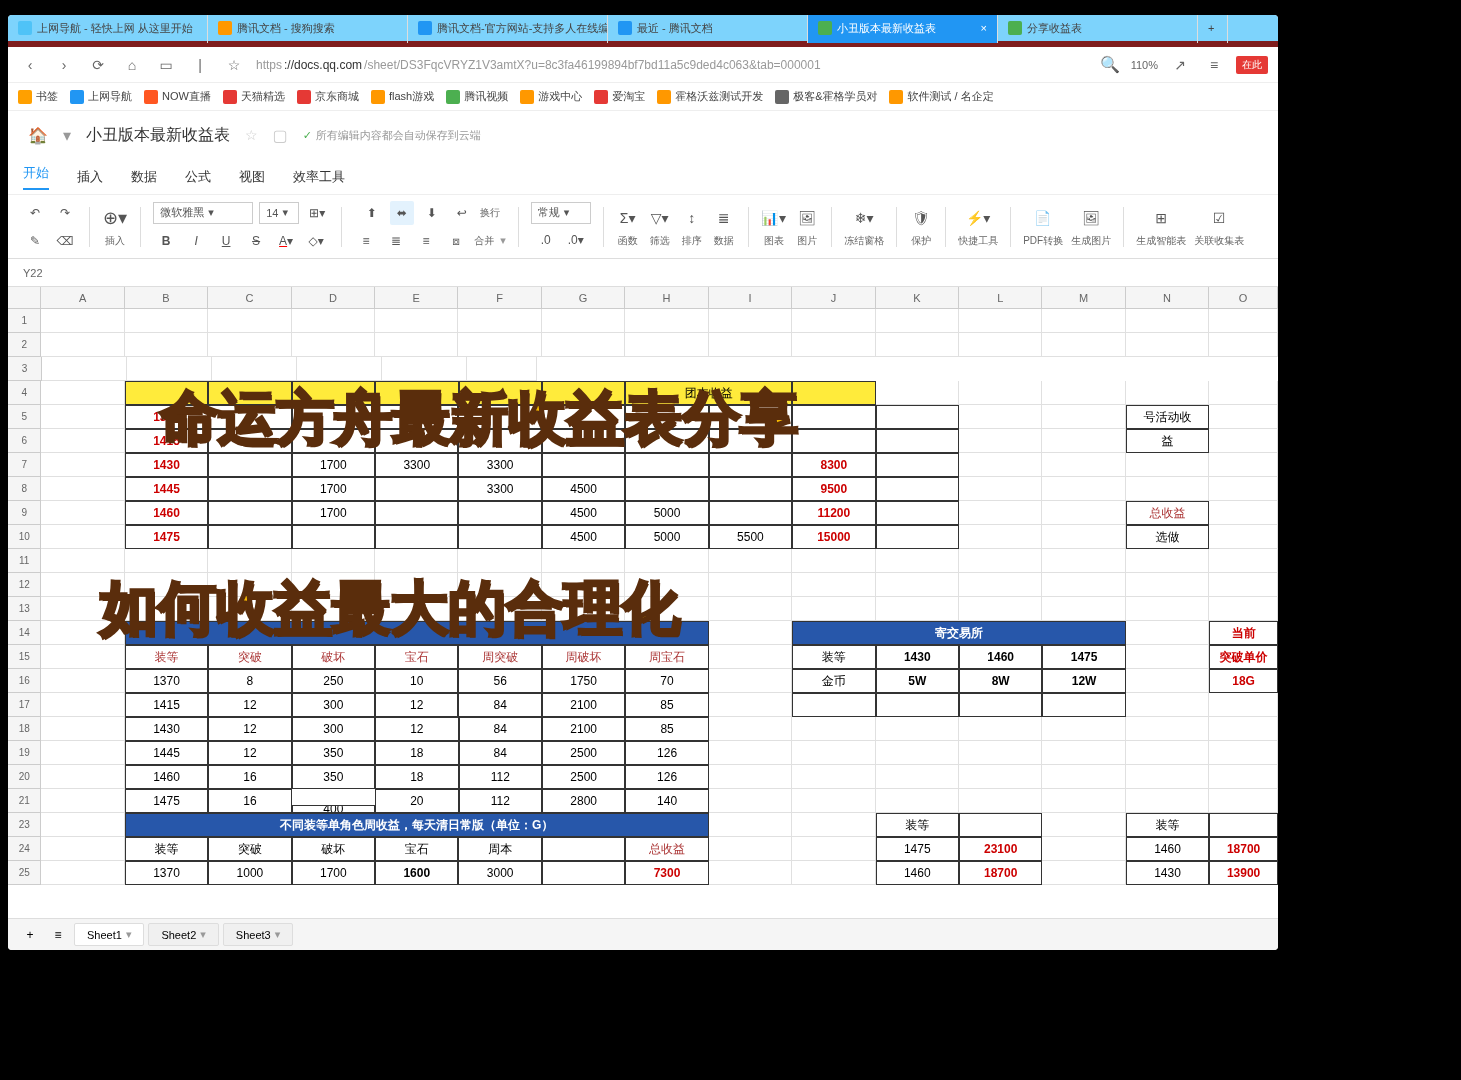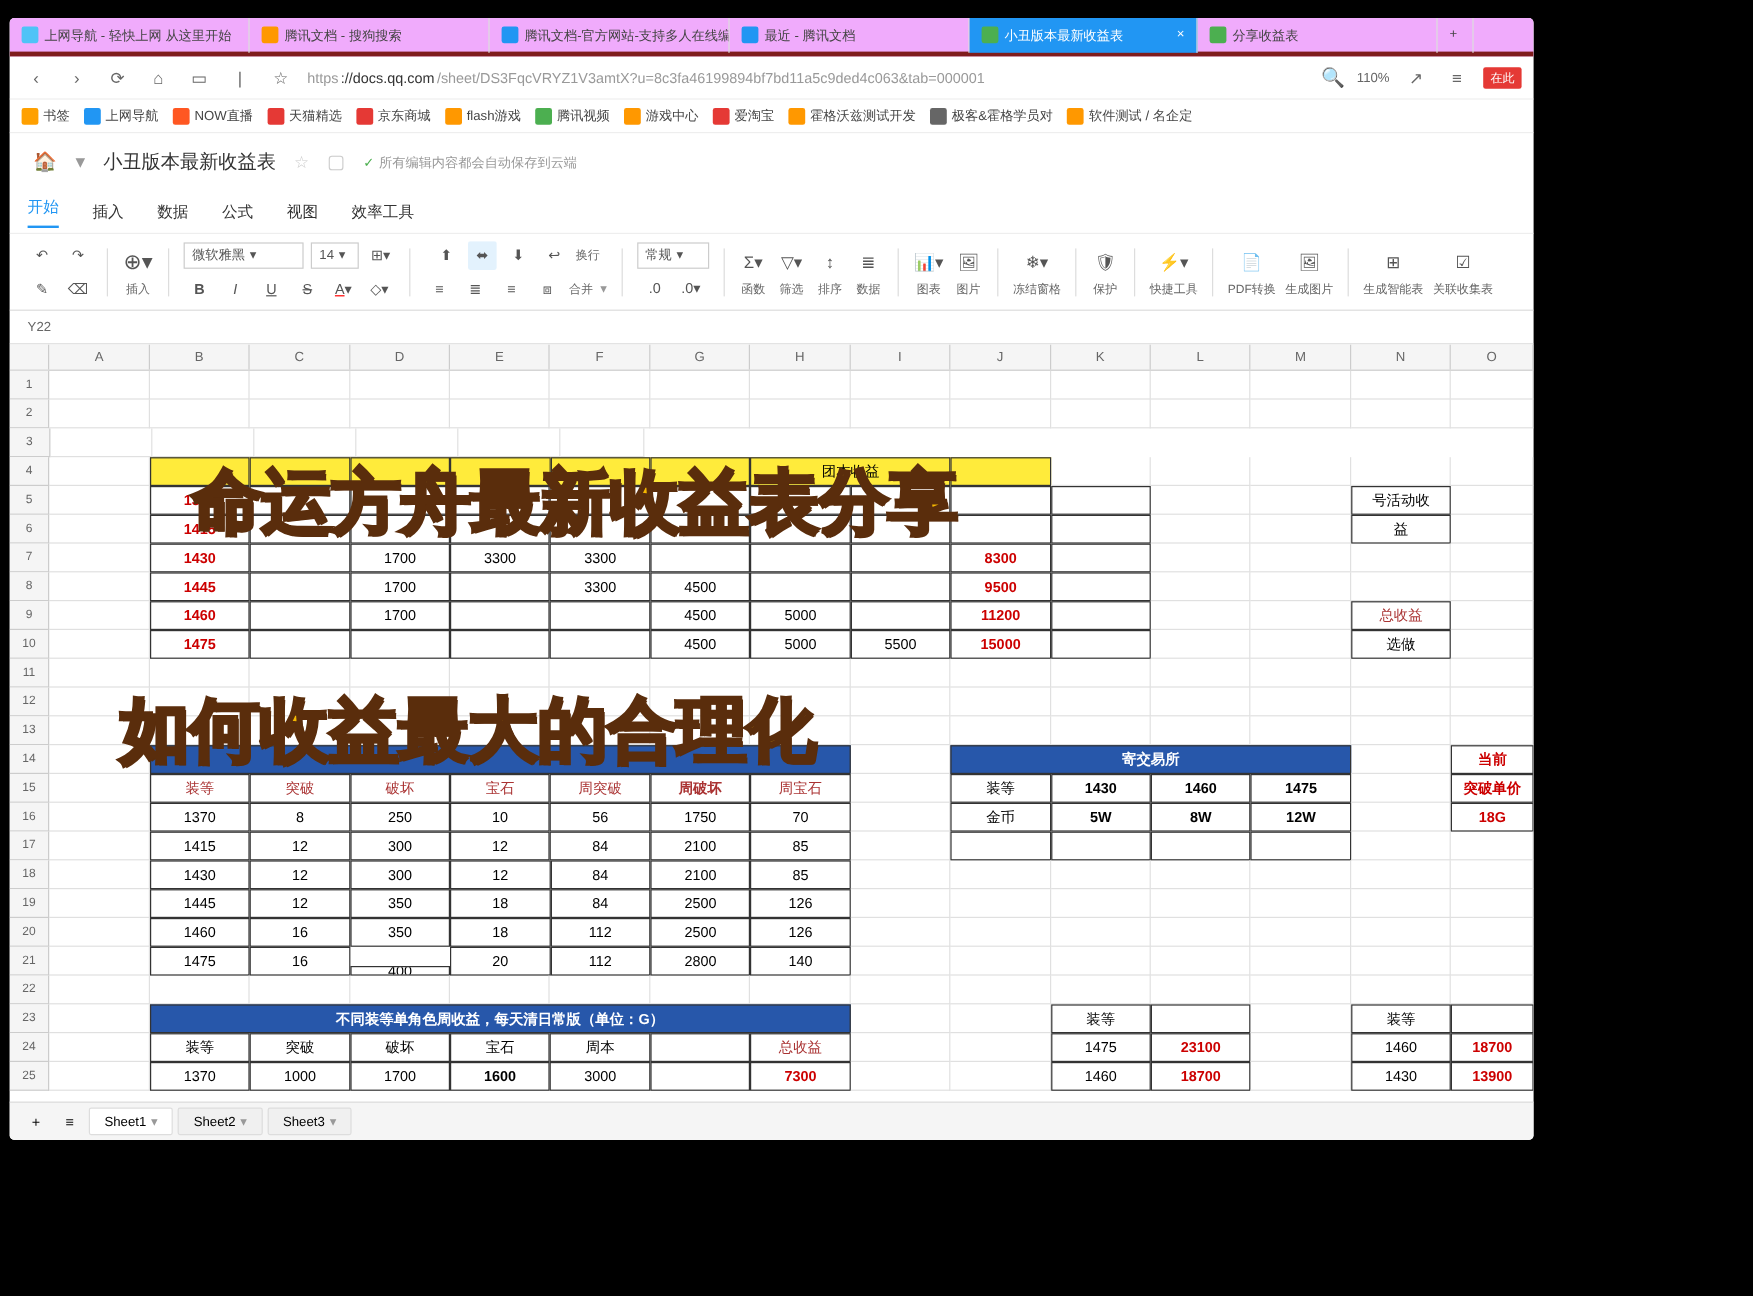--- a/index.html
+++ b/index.html
@@ -1,18 +1,18 @@
 <!DOCTYPE html>
 <html><head>
 <meta charset="utf-8">
 <style>
 *{margin:0;padding:0;box-sizing:border-box;font-family:"Microsoft YaHei",sans-serif}
 body{background:#000;width:1461px;height:1080px;overflow:hidden;position:relative}
 .screen{position:absolute;left:8px;top:15px;width:1270px;height:935px;background:#fff;border-radius:4px;overflow:hidden}
-.tabbar{height:32px;background:#f0abfc;display:flex;align-items:center;border-bottom:4px solid #7f1d1d}
+.tabbar{height:32px;background:#7dd3fc;display:flex;align-items:center;border-bottom:6px solid #7f1d1d}
 .tab{height:30px;padding:0 10px;display:flex;align-items:center;font-size:11px;color:#444;border-right:1px solid #ddd;gap:5px;white-space:nowrap;overflow:hidden}
 .tab.active{background:#2196f3;color:#fff}
 .tabicon{width:14px;height:14px;border-radius:2px;flex-shrink:0}
 .addrbar{height:36px;display:flex;align-items:center;padding:0 10px;gap:10px;border-bottom:1px solid #eee}
 .navbtn{width:24px;height:24px;display:flex;align-items:center;justify-content:center;color:#666;font-size:14px}
 .url{flex:1;font-size:12px;color:#999;display:flex;align-items:center;gap:2px}
 .zoom{font-size:11px;color:#666}
 .bookbar{height:28px;display:flex;align-items:center;padding:0 10px;gap:12px;border-bottom:1px solid #eee;font-size:11px;color:#444}
 .bm{display:flex;align-items:center;gap:4px}
 .bmicon{width:14px;height:14px;border-radius:2px}
@@ -574,21 +574,21 @@
           <div class="cell bord redtxt" id="c14_14" style="width: 70px;">当前</div>
         </div>
         <div class="row">
           <div class="rowhdr">15</div>
           <div class="cell" id="c15_0" style="width: 85px;"></div>
           <div class="cell bord redtxt2" id="c15_1" style="width: 85px;">装等</div>
           <div class="cell bord redtxt2" id="c15_2" style="width: 85px;">突破</div>
           <div class="cell bord redtxt2" id="c15_3" style="width: 85px;">破坏</div>
           <div class="cell bord redtxt2" id="c15_4" style="width: 85px;">宝石</div>
           <div class="cell bord redtxt2" id="c15_5" style="width: 85px;">周突破</div>
-          <div class="cell bord redtxt2" id="c15_6" style="width: 85px; font-weight: bold;">周破坏</div>
+          <div class="cell bord redtxt2" id="c15_6" style="width: 85px;">周破坏</div>
           <div class="cell bord redtxt2" id="c15_7" style="width: 85px;">周宝石</div>
           <div class="cell" id="c15_8" style="width: 85px;"></div>
           <div class="cell bord " id="c15_9" style="width: 85px;">装等</div>
           <div class="cell bord bold" id="c15_10" style="width: 85px;">1430</div>
           <div class="cell bord bold" id="c15_11" style="width: 85px;">1460</div>
           <div class="cell bord bold" id="c15_12" style="width: 85px;">1475</div>
           <div class="cell" id="c15_13" style="width: 85px;"></div>
           <div class="cell bord redtxt" id="c15_14" style="width: 70px;">突破单价</div>
         </div>
         <div class="row">
@@ -693,38 +693,20 @@
           <div class="cell bord" id="c21_7" style="width: 85px;">140</div>
           <div class="cell" id="c21_8" style="width: 85px;"></div>
           <div class="cell" id="c21_9" style="width: 85px;"></div>
           <div class="cell" id="c21_10" style="width: 85px;"></div>
           <div class="cell" id="c21_11" style="width: 85px;"></div>
           <div class="cell" id="c21_12" style="width: 85px;"></div>
           <div class="cell" id="c21_13" style="width: 85px;"></div>
           <div class="cell" id="c21_14" style="width: 70px;"></div>
         </div>
         <div class="row">
-          <div class="rowhdr">22</div>
-          <div class="cell" id="c22_0" style="width: 85px;"></div>
-          <div class="cell" id="c22_1" style="width: 85px;"></div>
-          <div class="cell" id="c22_2" style="width: 85px;"></div>
-          <div class="cell" id="c22_3" style="width: 85px;"></div>
-          <div class="cell" id="c22_4" style="width: 85px;"></div>
-          <div class="cell" id="c22_5" style="width: 85px;"></div>
-          <div class="cell" id="c22_6" style="width: 85px;"></div>
-          <div class="cell" id="c22_7" style="width: 85px;"></div>
-          <div class="cell" id="c22_8" style="width: 85px;"></div>
-          <div class="cell" id="c22_9" style="width: 85px;"></div>
-          <div class="cell" id="c22_10" style="width: 85px;"></div>
-          <div class="cell" id="c22_11" style="width: 85px;"></div>
-          <div class="cell" id="c22_12" style="width: 85px;"></div>
-          <div class="cell" id="c22_13" style="width: 85px;"></div>
-          <div class="cell" id="c22_14" style="width: 70px;"></div>
-        </div>
-        <div class="row">
           <div class="rowhdr">23</div>
           <div class="cell" id="c23_0" style="width: 85px;"></div>
           <div class="cell bluehd bord" id="c23_1" style="width: 595px;">不同装等单角色周收益，每天清日常版（单位：G）</div>
           <div class="cell" id="c23_8" style="width: 85px;"></div>
           <div class="cell" id="c23_9" style="width: 85px;"></div>
           <div class="cell bord" id="c23_10" style="width: 85px;">装等</div>
           <div class="cell bord" id="c23_11" style="width: 85px;"></div>
           <div class="cell" id="c23_12" style="width: 85px;"></div>
           <div class="cell bord" id="c23_13" style="width: 85px;">装等</div>
           <div class="cell bord" id="c23_14" style="width: 70px;"></div>

